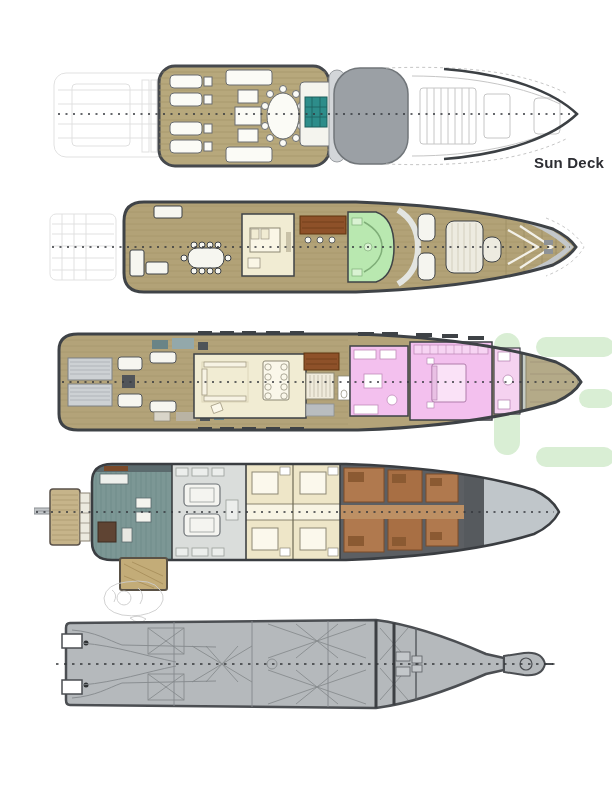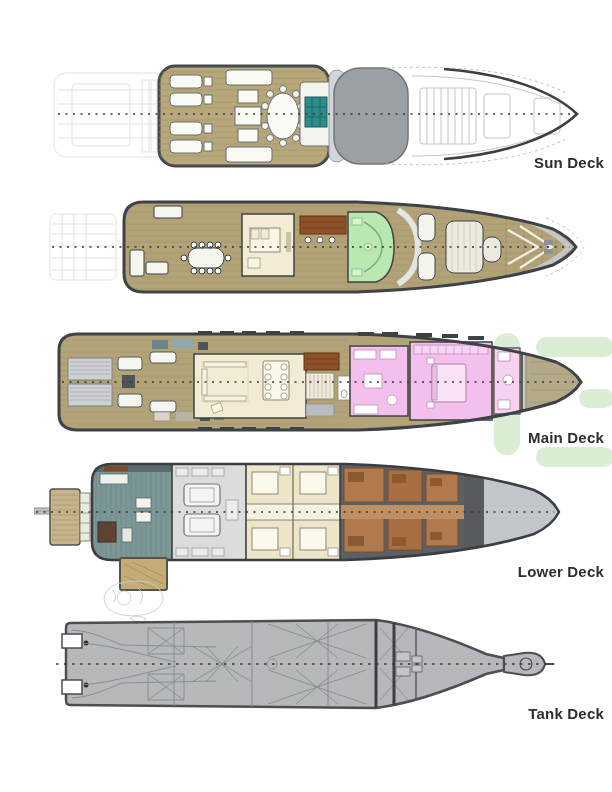--- a/index.html
+++ b/index.html
@@ -397,17 +397,14 @@
     <g fill="#c3c7ca" stroke="#5a5e62" stroke-width="0.8">
       <rect x="340" y="40" width="14" height="9"></rect>
         <rect x="340" y="55" width="14" height="9"></rect>
       <rect x="356" y="44" width="10" height="7"></rect>
         <rect x="356" y="53" width="10" height="7"></rect>
     </g>
     <path d="M0,52H500" stroke="#34373a" stroke-width="1.6" stroke-dasharray="2.5 5.5" fill="none"></path>
   </svg>
 
   <div class="deck-label" style="left:418px;top:154px">Sun Deck</div>
-  <div class="deck-label" style="left:418px;top:429px">Main Deck</div>
-  <div class="deck-label" style="left:418px;top:563px">Lower Deck</div>
-  <div class="deck-label" style="left:418px;top:705px">Tank Deck</div>
 
 </div>
 
 </body></html>

